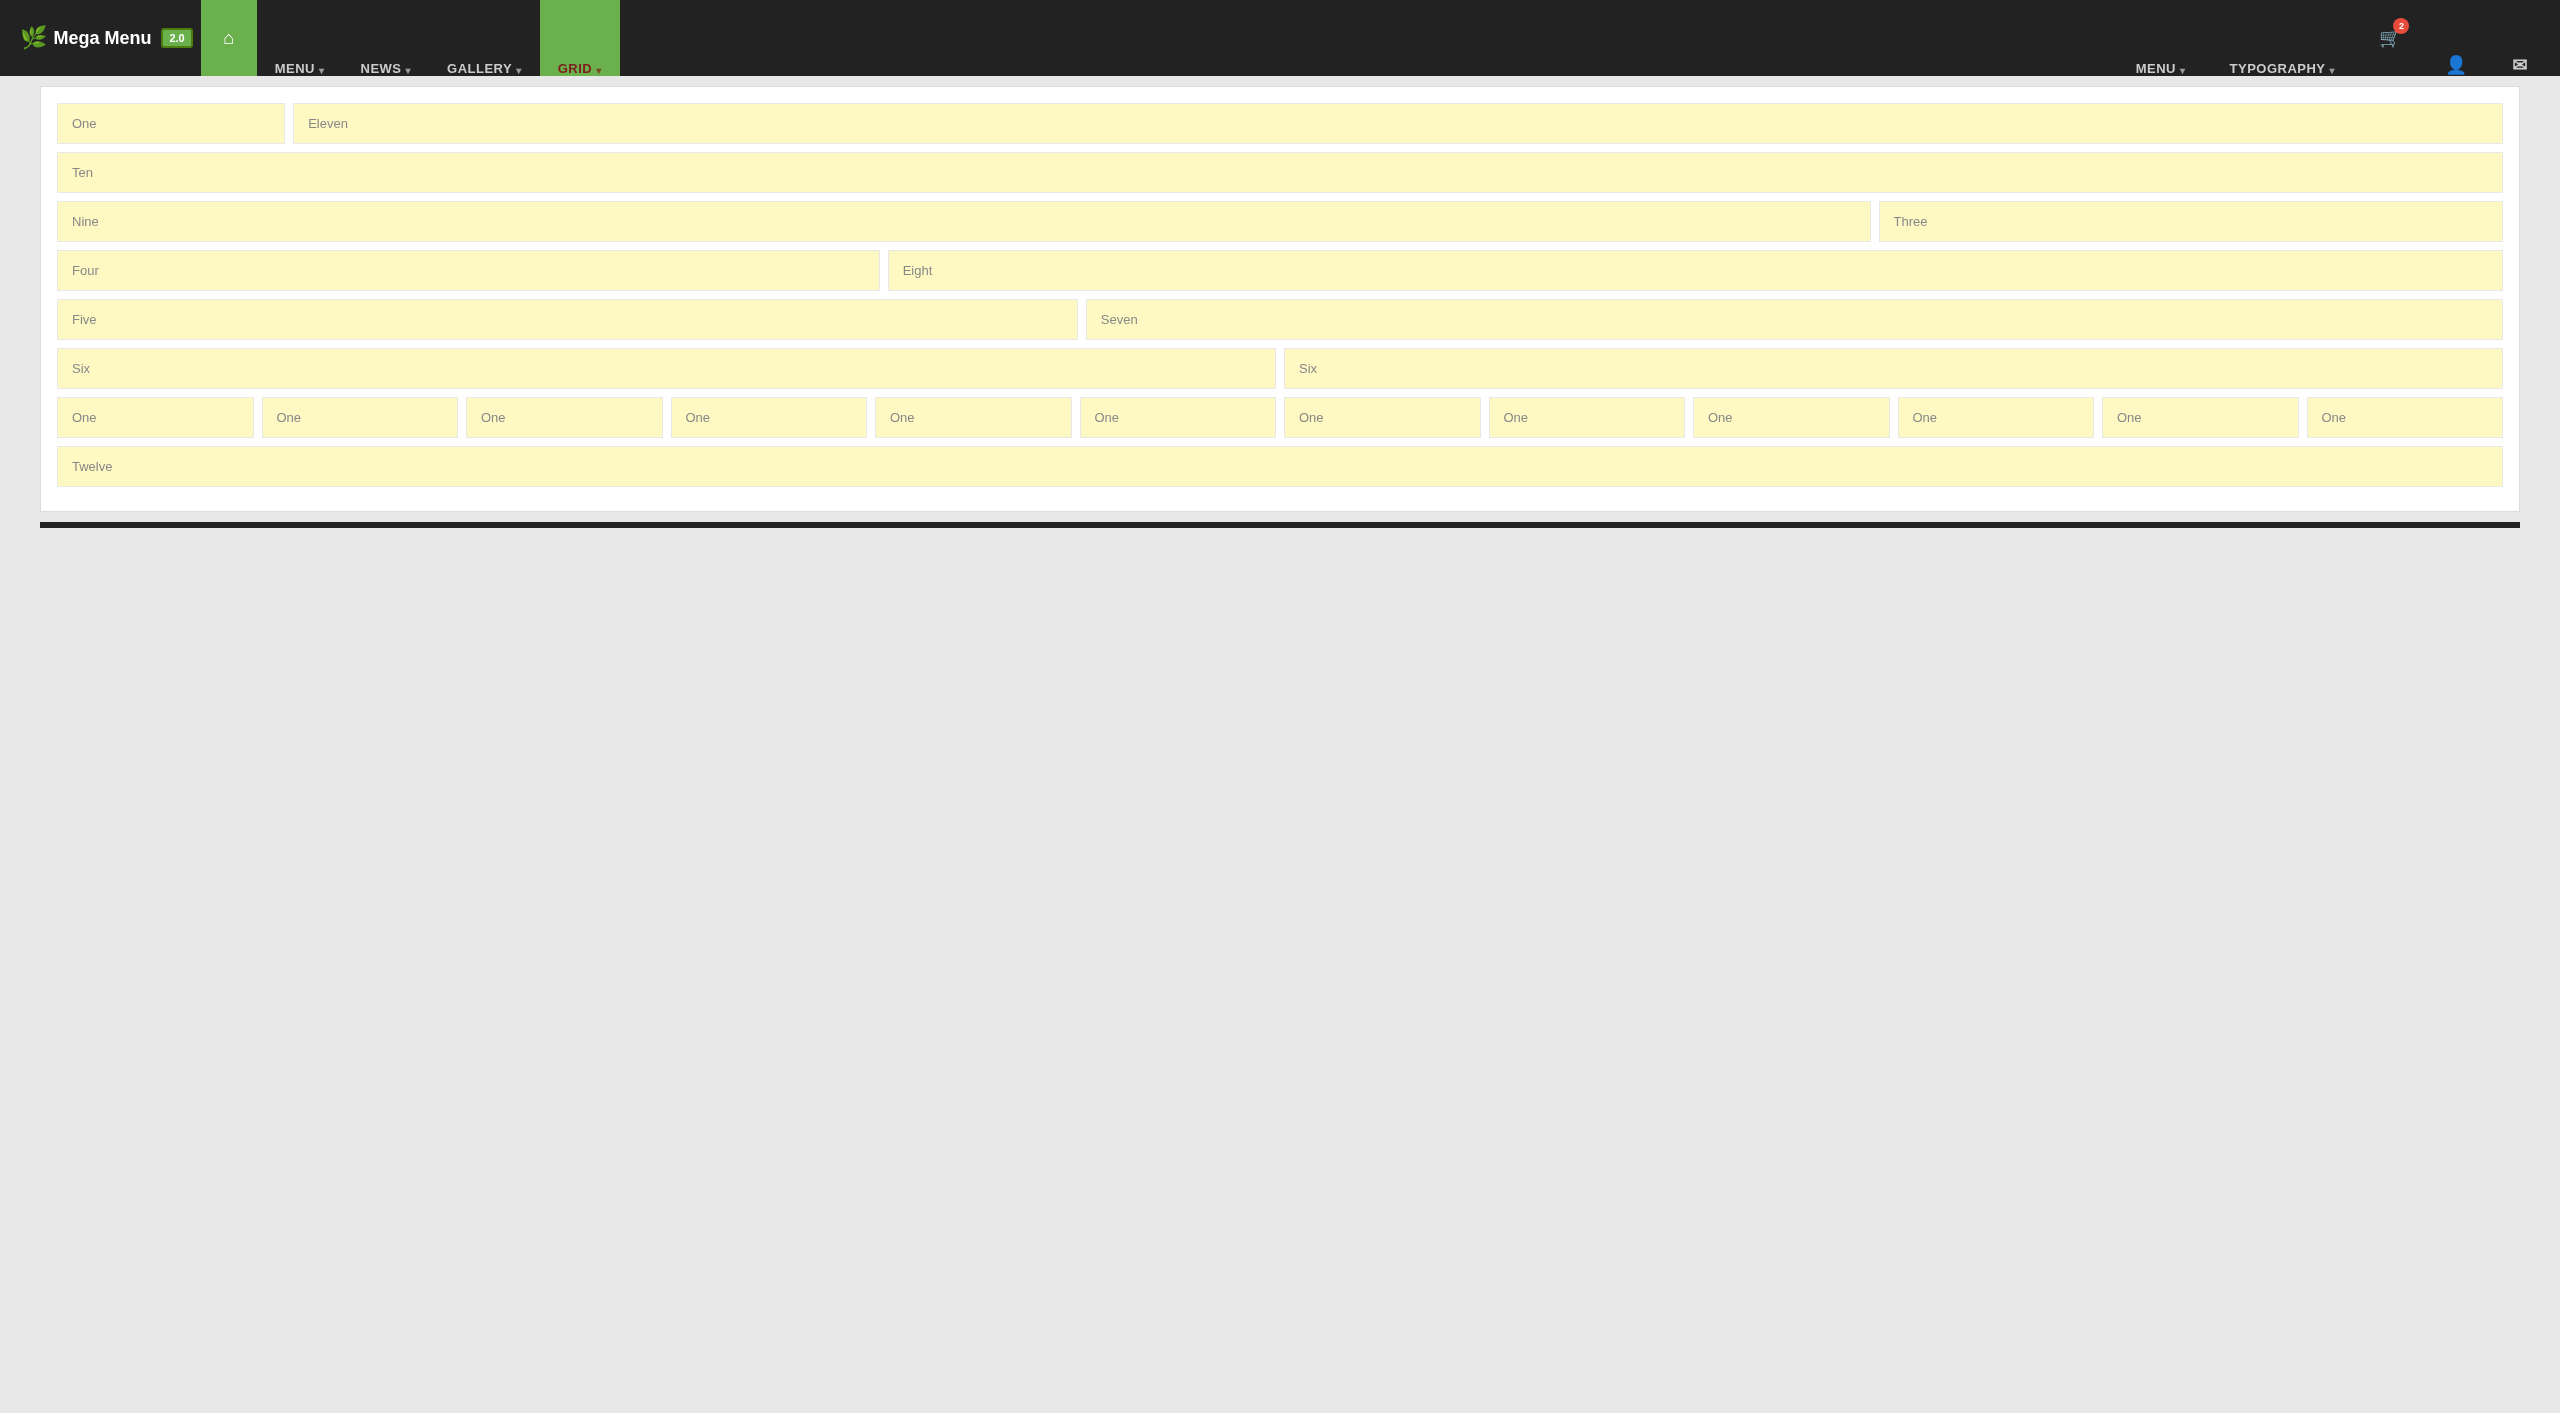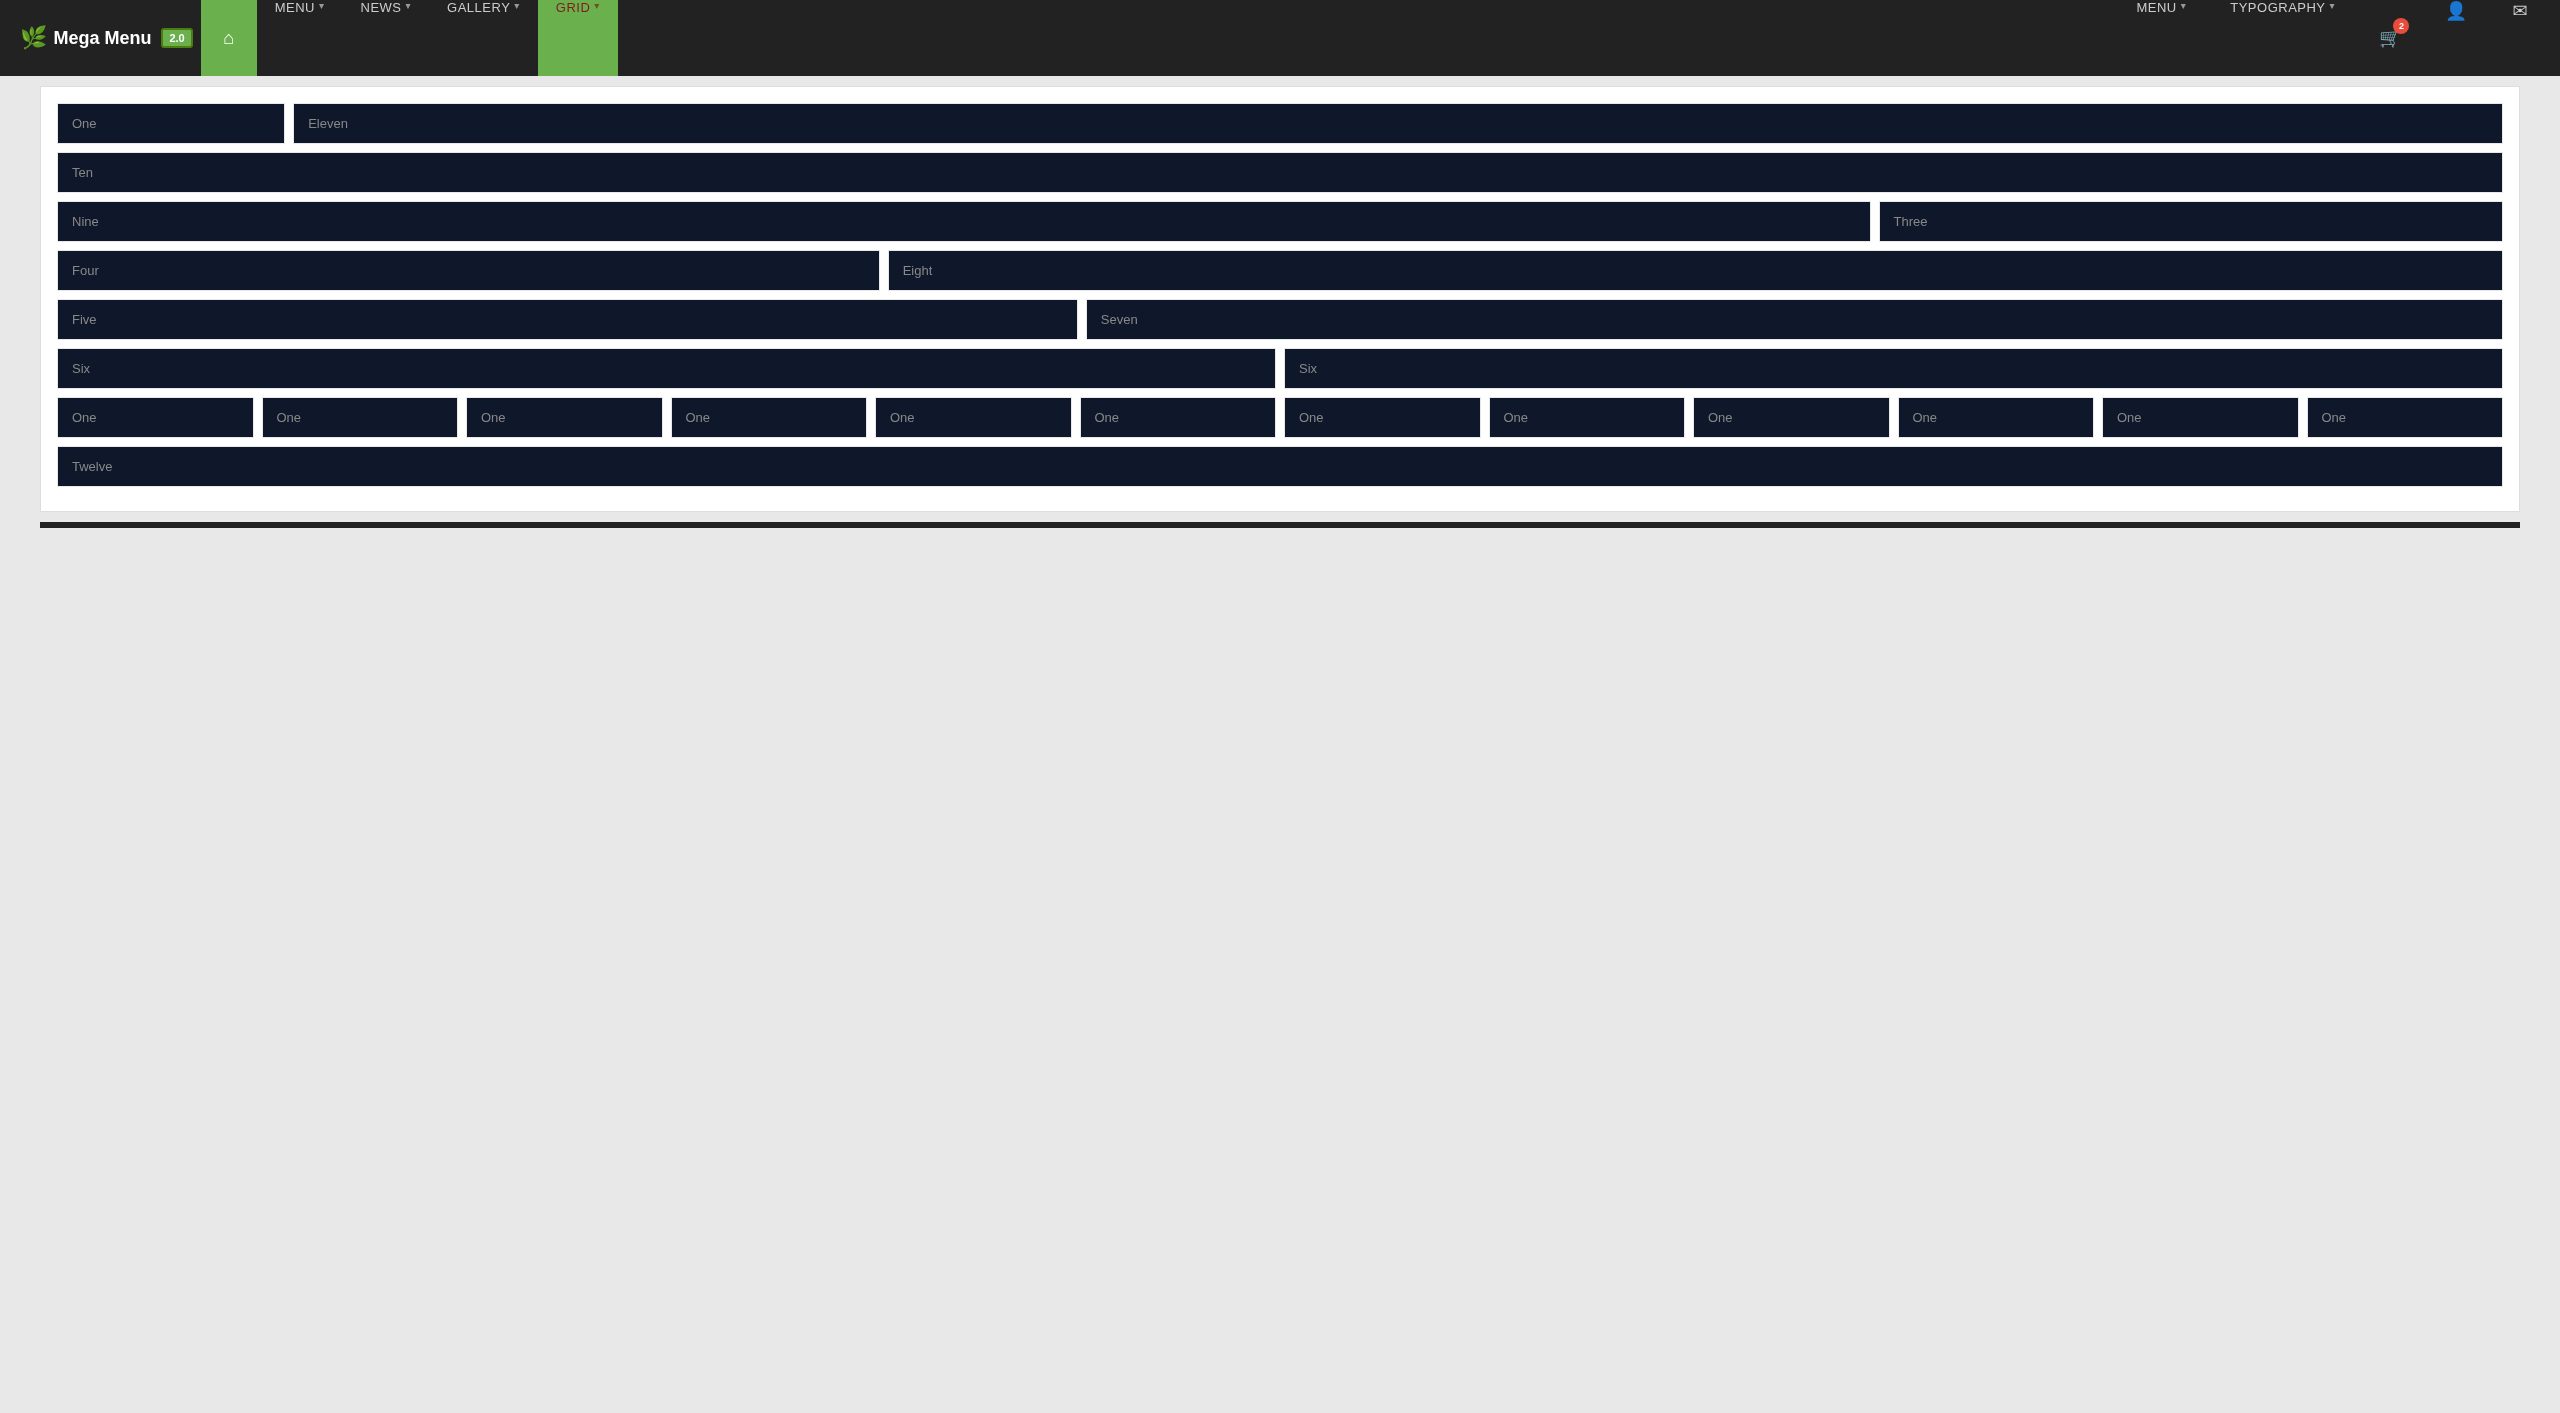--- a/index.html
+++ b/index.html
@@ -58,24 +58,24 @@
     .nav-menu-items {
       display: flex;
       align-items: center;
       flex: 1;
     }
     .nav-item {
       color: #ccc;
       padding: 0 18px;
       height: 76px;
       display: flex;
-      align-items: flex-start;
+      align-items: flex-end;
       cursor: pointer;
       font-size: 13px;
-      font-weight: 400;
+      font-weight: 700;
       text-transform: uppercase;
       letter-spacing: 0.5px;
       gap: 4px;
     }
     .nav-item.active {
       background: #6ab04c;
       color: #7f1d1d;
     }
     .nav-item .chevron {
       font-size: 10px;
@@ -128,21 +128,21 @@
     }
 
     
     .grid-row {
       display: flex;
       margin-bottom: 8px;
       gap: 8px;
     }
 
     .grid-cell {
-      background: #0f172a;
+      background: #fef9c3;
       border: 1px solid #e8e8e8;
       padding: 12px 14px;
       color: #888;
       font-size: 13px;
       display: flex;
       align-items: center;
     }
 
     
     .row1 .cell-one { flex: 1; }

